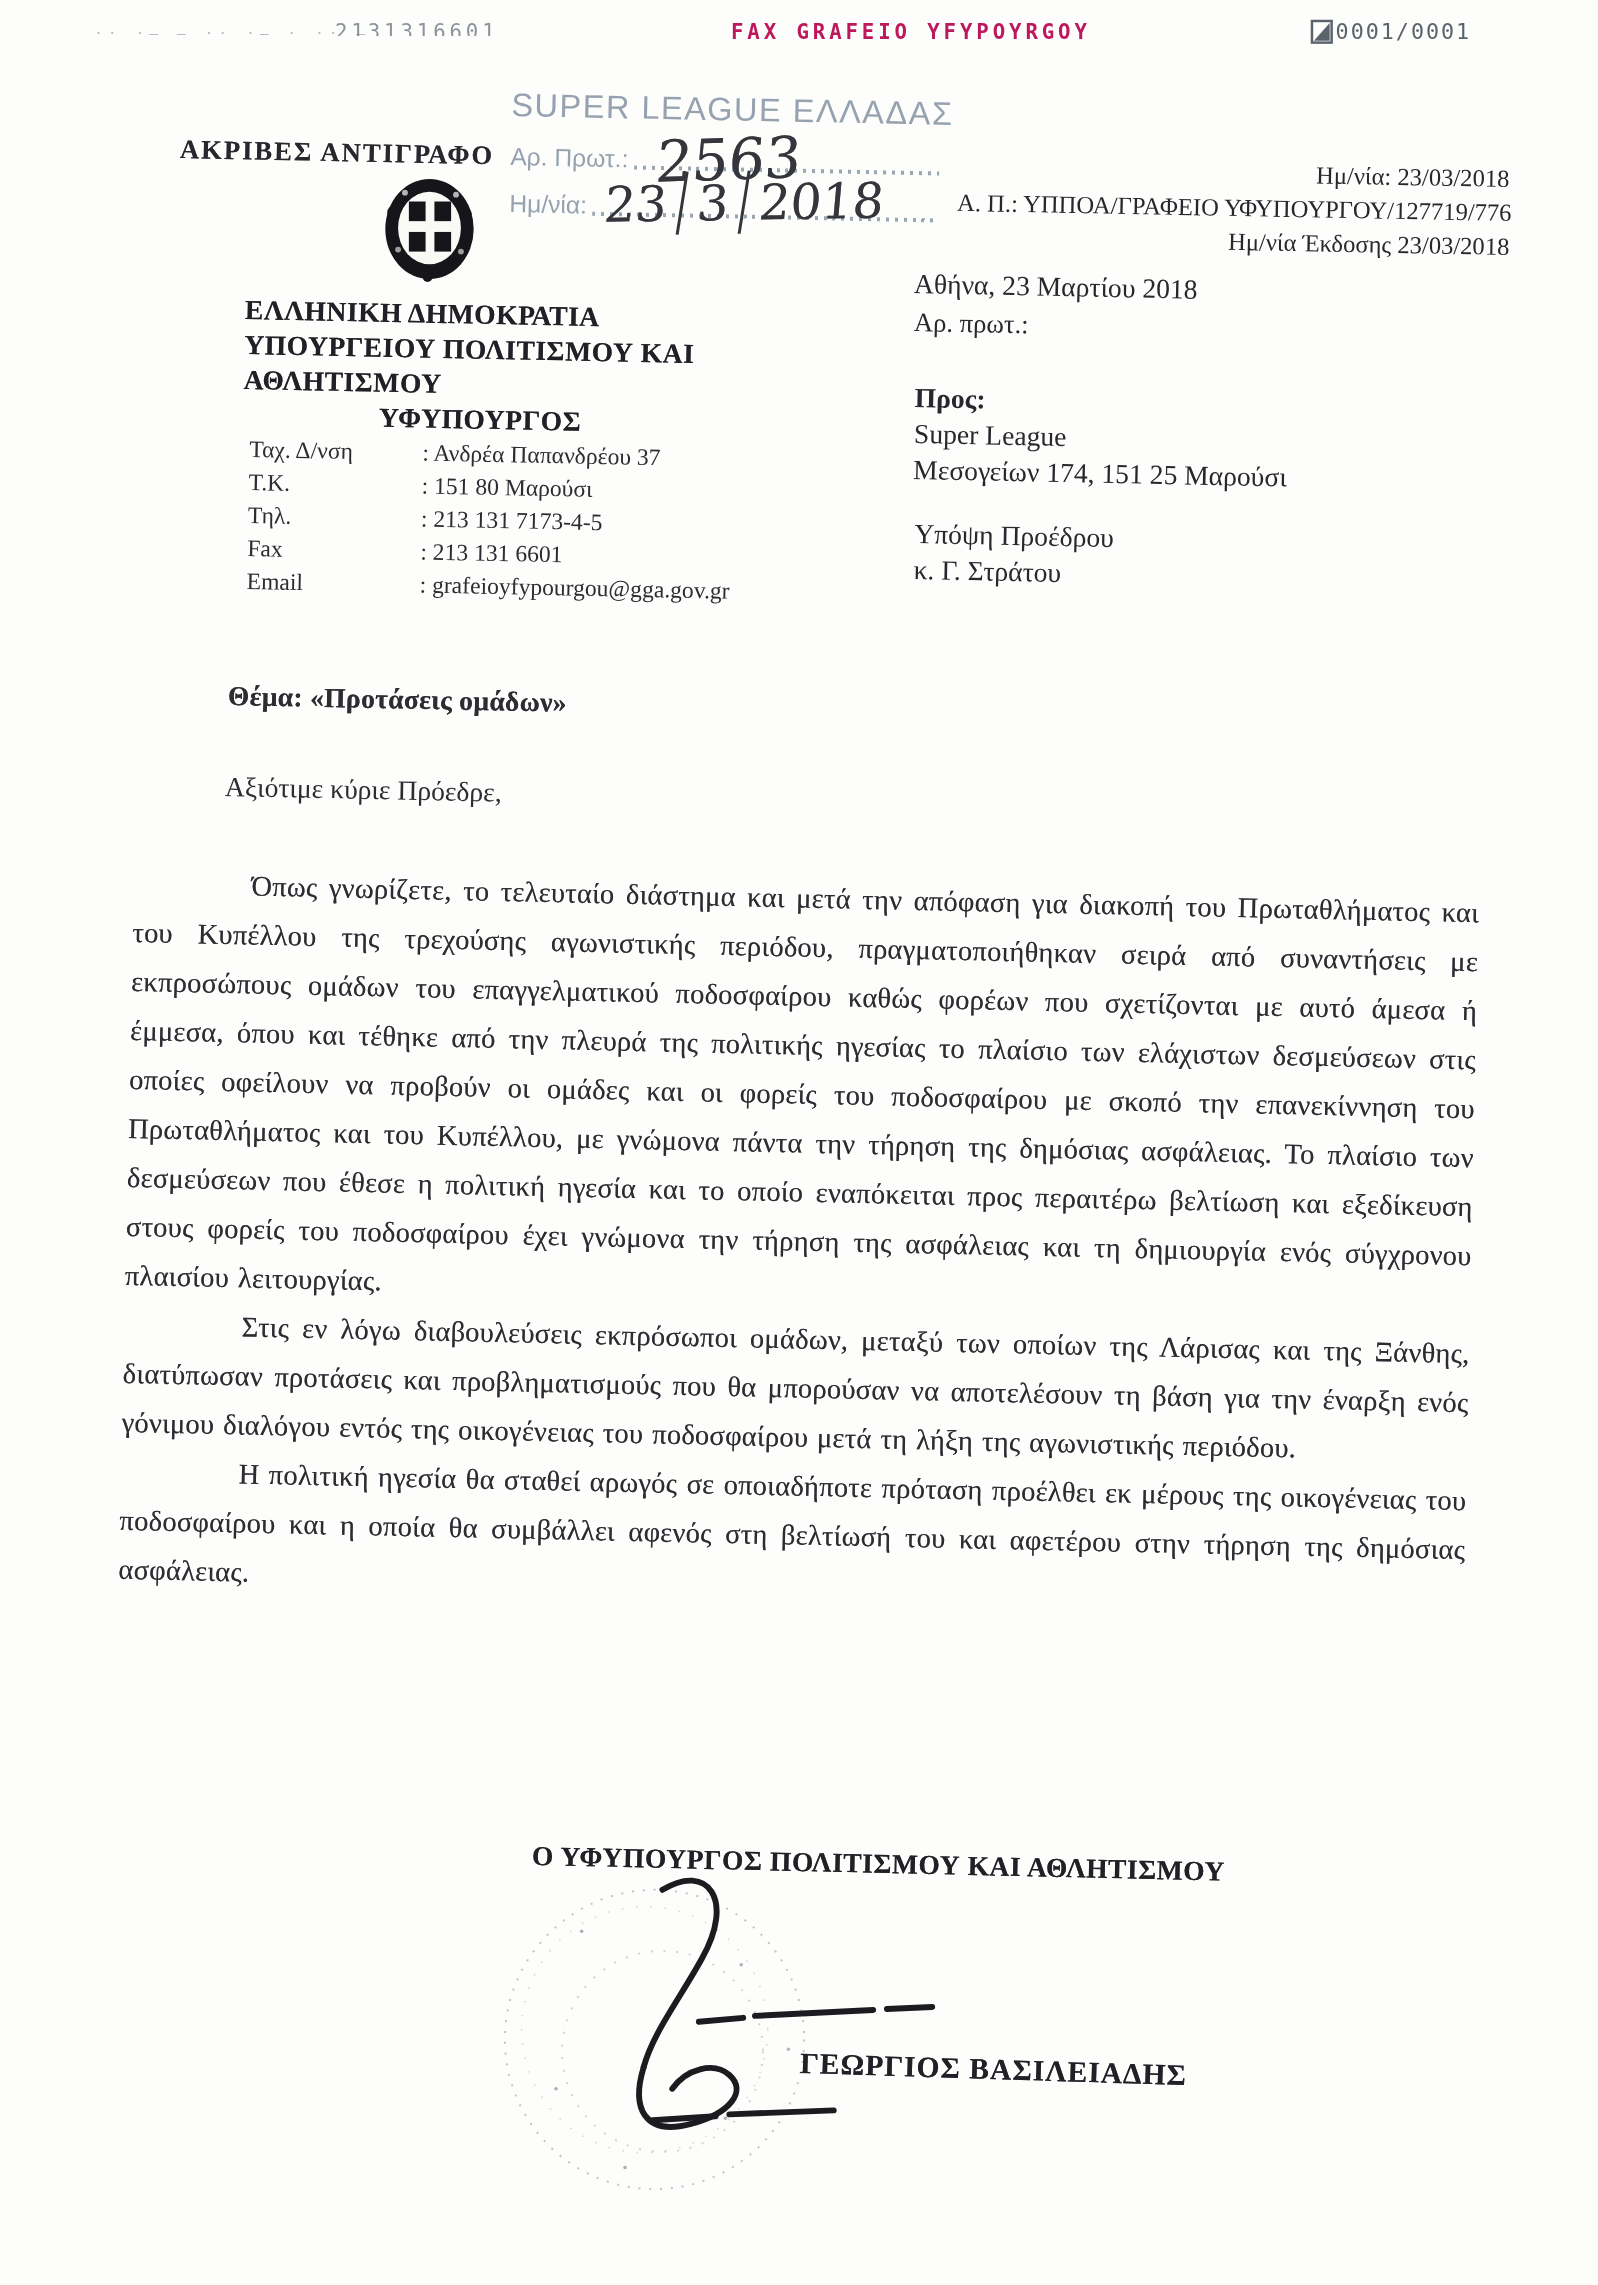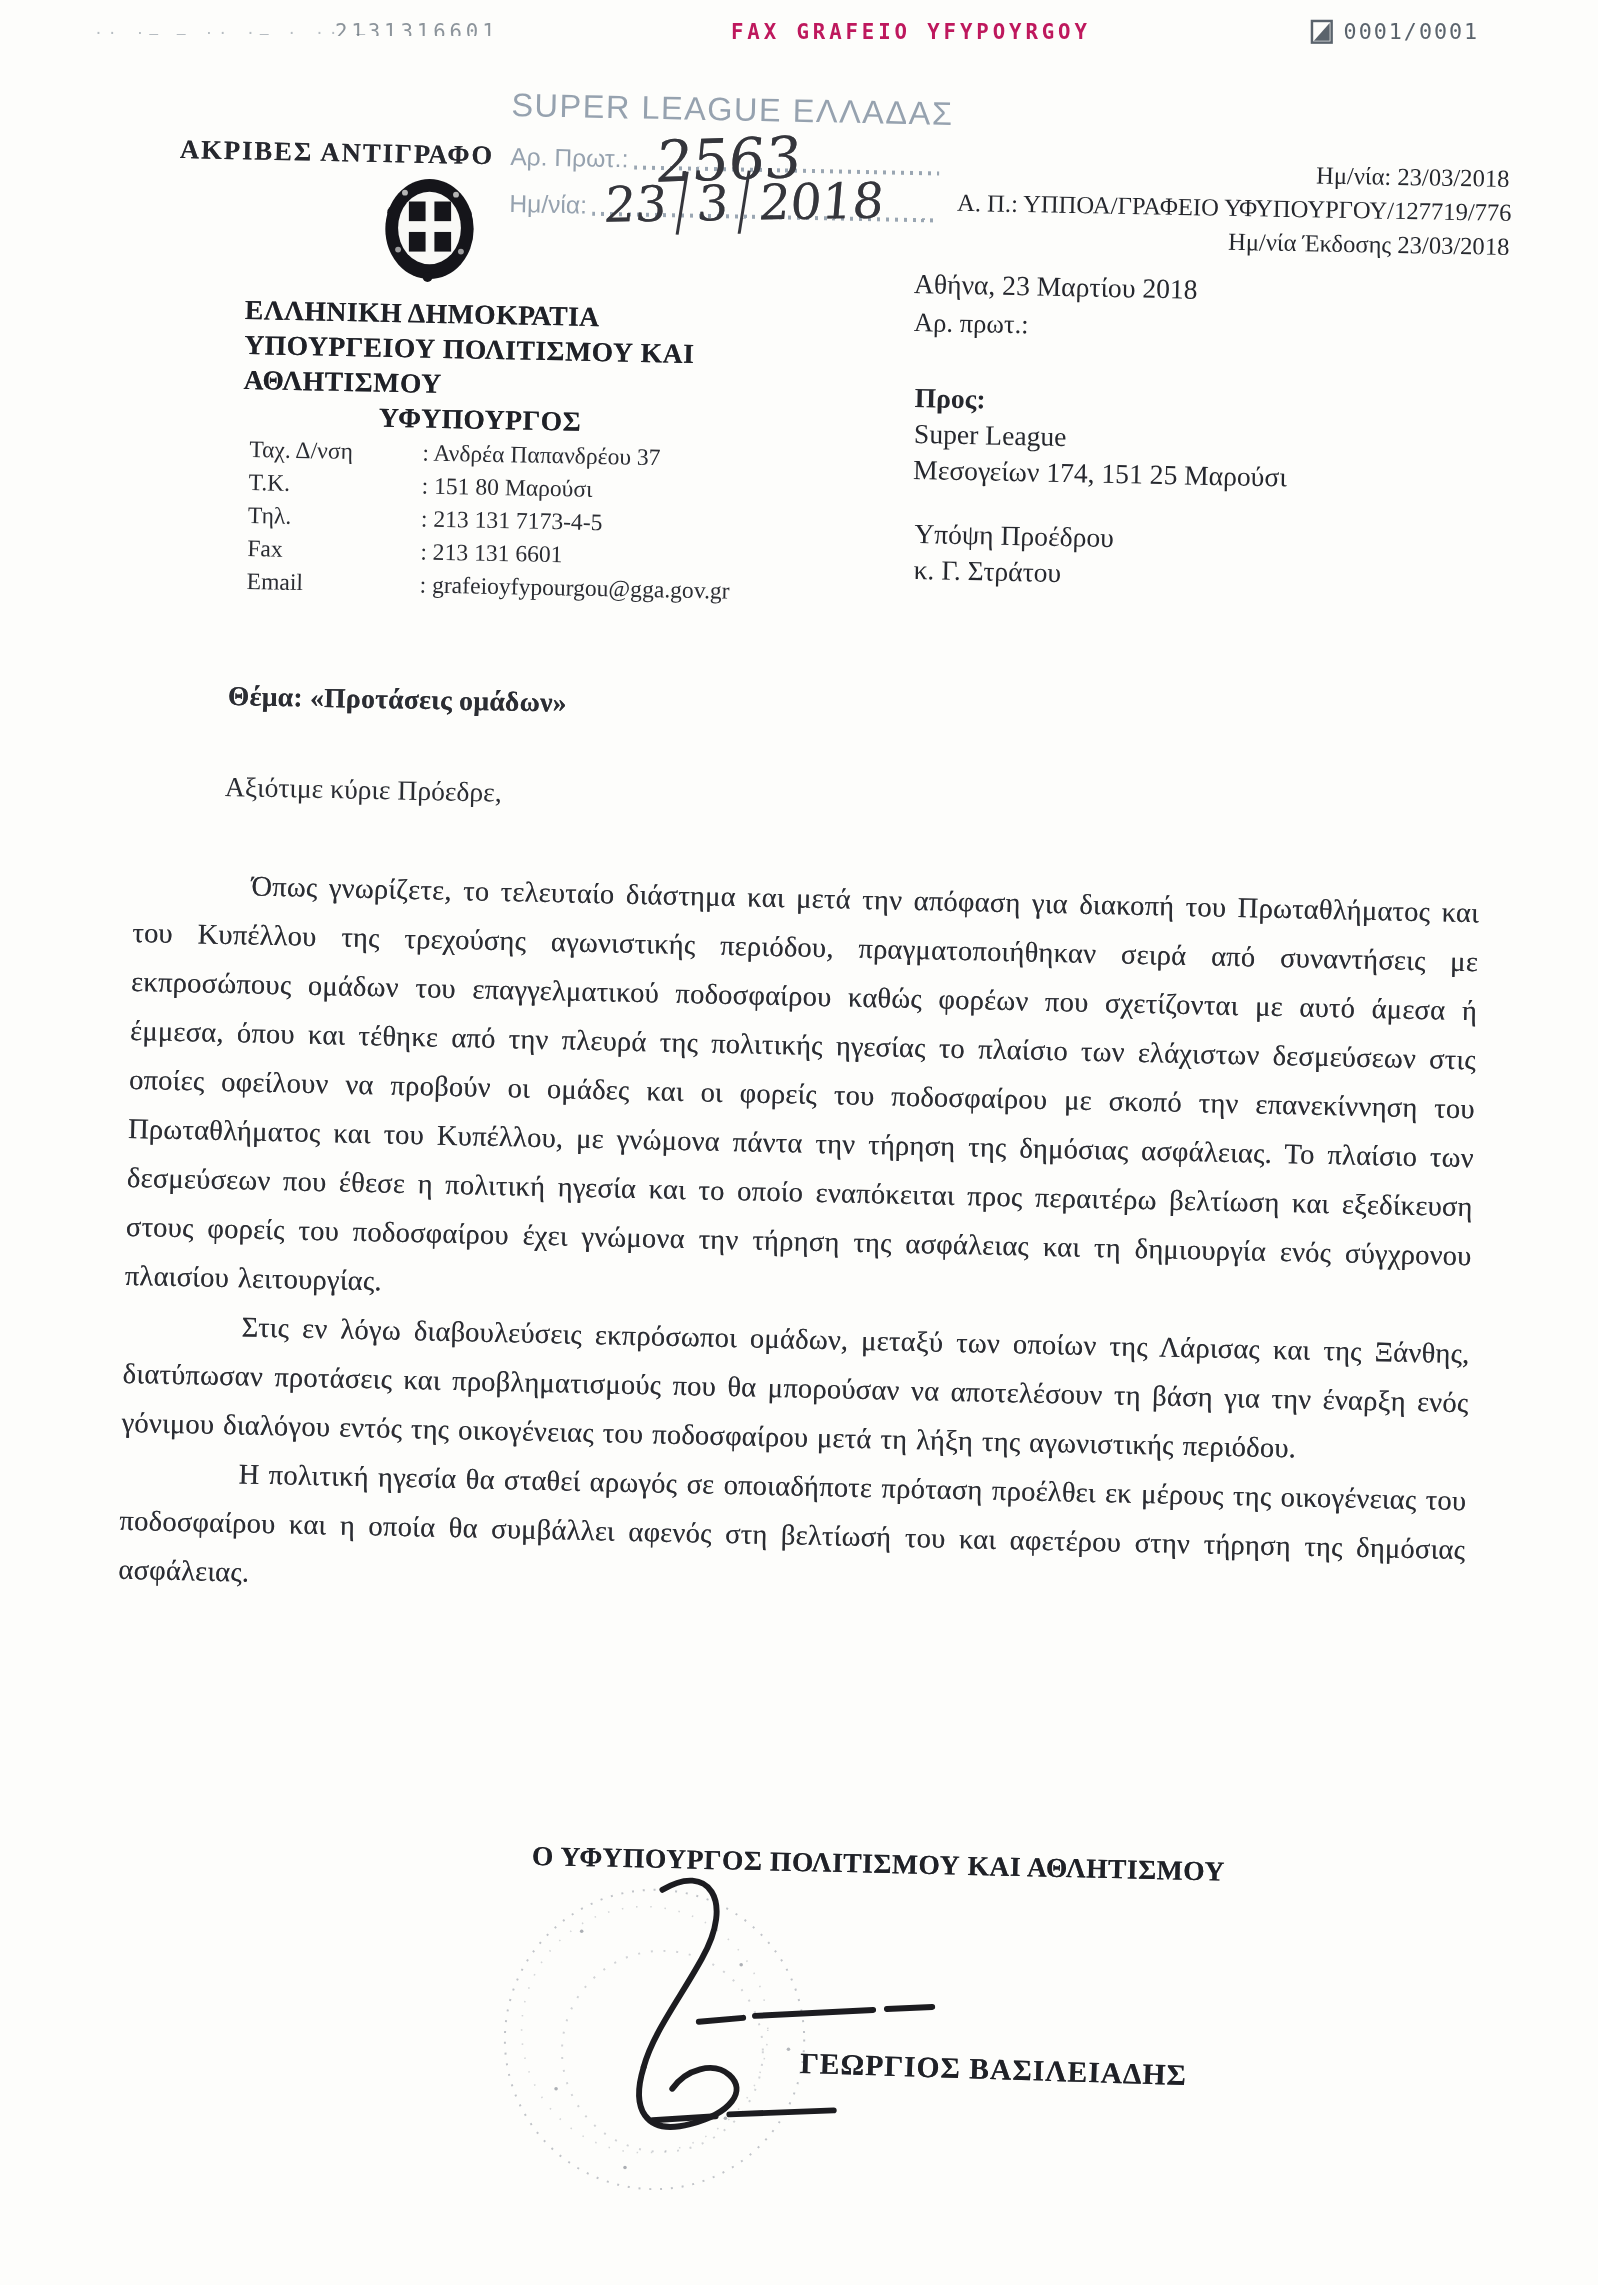--- a/index.html
+++ b/index.html
@@ -30,21 +30,21 @@
     top:19.7px;left:335px;font-size:20.7px;letter-spacing:3.9px;
     color:#5d6873;opacity:.7;
     height:16.7px;overflow:hidden; 
   }
   .fax-center{
     top:19.7px;left:731px;font-size:20.7px;font-weight:bold;letter-spacing:3.9px;
     color:#be185d;
   }
   .fax-pages{
     top:17.7px;left:1310px;font-size:21.7px;letter-spacing:2px;color:#5a636c;
-    display:flex;align-items:center;gap:10px;
+    display:flex;align-items:center;gap:2px;
   }
 
   
   .certification{
     top:134px;left:180px;
     font-size:26.6px;font-weight:600;letter-spacing:2px;color:#26282e;
     text-shadow:0 0 0.6px rgba(40,42,48,.65);
   }
 
   

